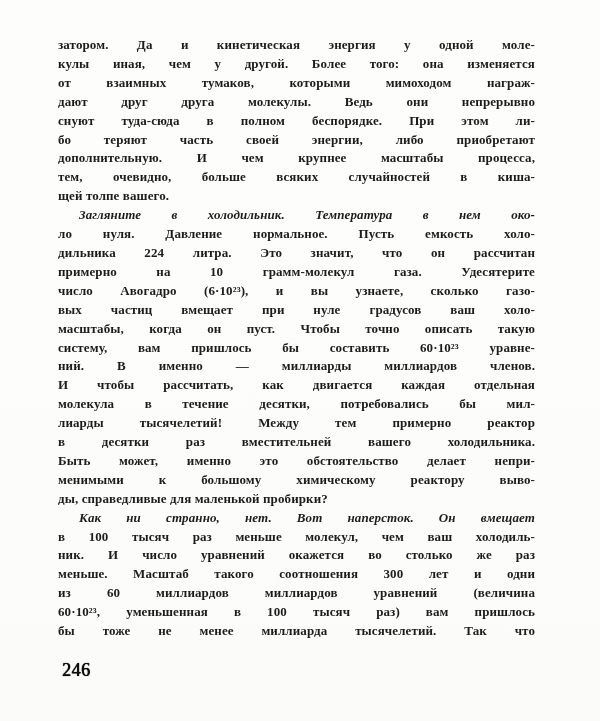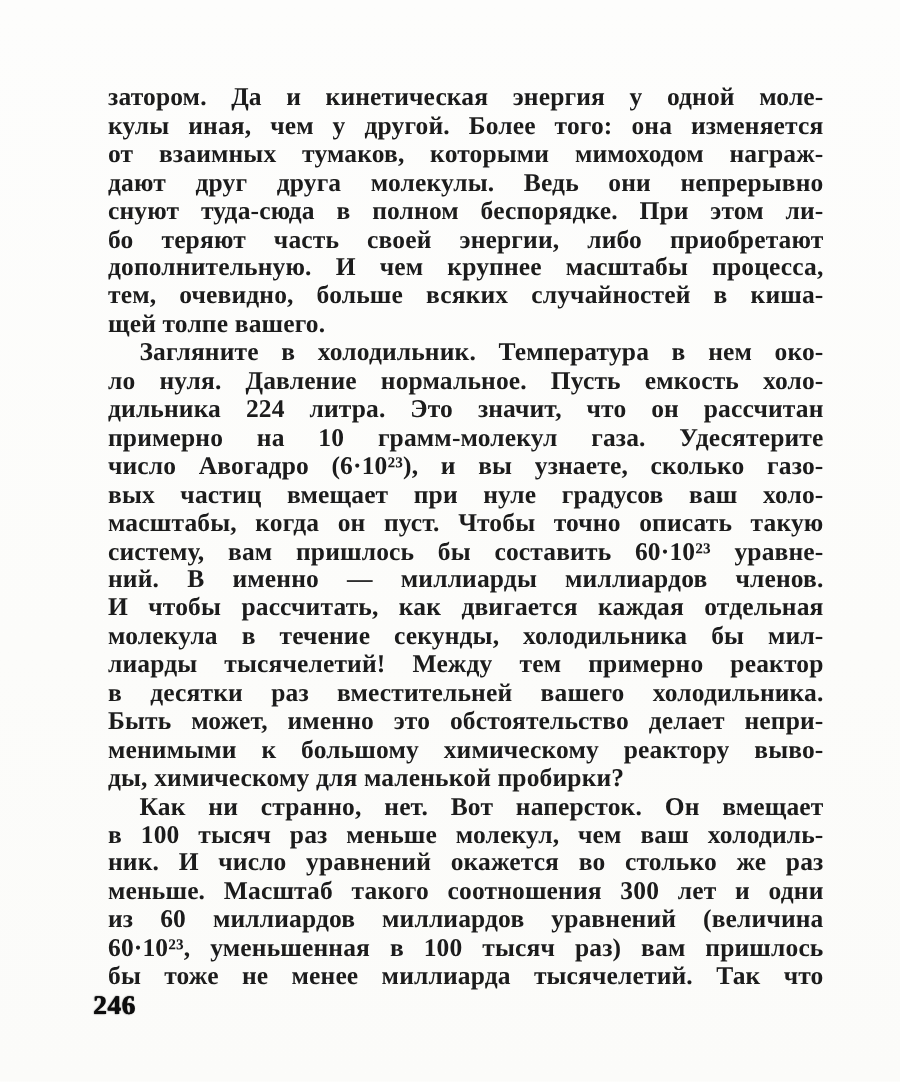--- a/index.html
+++ b/index.html
@@ -12,50 +12,50 @@
   }
   .page {
     position: relative;
     width: 600px;
     height: 721px;
     background: linear-gradient(180deg, #fdfdfc 0%, #fcfcfa 60%, #fbfbf9 100%);
     color: #1d1d1d;
   }
   .text-block {
     position: absolute;
-    left: 72px;
+    left: 58px;
     top: 36px;
     width: 477px;
     font-family: "Liberation Serif", "DejaVu Serif", serif;
     font-weight: 700;
-    font-size: 17px;
+    font-size: 13px;
     line-height: 18.9px;
     letter-spacing: 0.1px;
     color: #1c1c1c;
     text-rendering: optimizeLegibility;
-    margin-top: 20px;
   }
   .line {
     width: 100%;
     text-align: justify;
     text-align-last: justify;
     white-space: normal;
   }
   .line.indent {
     text-indent: 21px;
+    font-style: italic;
   }
   .line.left-last {
     text-align-last: left;
   }
   .page-number {
     position: absolute;
     left: 62px;
     top: 660px;
     font-family: "Liberation Serif", "DejaVu Serif", serif;
-    font-weight: 700;
+    font-weight: 400;
     font-size: 18px;
     letter-spacing: 0.5px;
     color: #0d0d0d;
     text-shadow: 0 0 1px #111, 0.5px 0 0 #111;
   }
 </style>
 </head>
 <body>
 
 <div class="page">
@@ -72,26 +72,26 @@
       <div class="line indent">Загляните в холодильник. Температура в нем око-</div>
       <div class="line">ло нуля. Давление нормальное. Пусть емкость холо-</div>
       <div class="line">дильника 224 литра. Это значит, что он рассчитан</div>
       <div class="line">примерно на 10 грамм-молекул газа. Удесятерите</div>
       <div class="line">число Авогадро (6·10²³), и вы узнаете, сколько газо-</div>
       <div class="line">вых частиц вмещает при нуле градусов ваш холо-</div>
       <div class="line">масштабы, когда он пуст. Чтобы точно описать такую</div>
       <div class="line">систему, вам пришлось бы составить 60·10²³ уравне-</div>
       <div class="line">ний. В именно — миллиарды миллиардов членов.</div>
       <div class="line">И чтобы рассчитать, как двигается каждая отдельная</div>
-      <div class="line">молекула в течение секунды, холодильника бы мил-</div>
+      <div class="line">молекула в течение десятки, потребовались бы мил-</div>
       <div class="line">лиарды тысячелетий! Между тем примерно реактор</div>
       <div class="line">в десятки раз вместительней вашего холодильника.</div>
       <div class="line">Быть может, именно это обстоятельство делает непри-</div>
       <div class="line">менимыми к большому химическому реактору выво-</div>
-      <div class="line left-last">ды, химическому для маленькой пробирки?</div>
+      <div class="line left-last">ды, справедливые для маленькой пробирки?</div>
       <div class="line indent">Как ни странно, нет. Вот наперсток. Он вмещает</div>
       <div class="line">в 100 тысяч раз меньше молекул, чем ваш холодиль-</div>
       <div class="line">ник. И число уравнений окажется во столько же раз</div>
       <div class="line">меньше. Масштаб такого соотношения 300 лет и одни</div>
       <div class="line">из 60 миллиардов миллиардов уравнений (величина</div>
       <div class="line">60·10²³, уменьшенная в 100 тысяч раз) вам пришлось</div>
       <div class="line">бы тоже не менее миллиарда тысячелетий. Так что</div>
     </div>
   <div class="page-number">246</div>
 </div>

